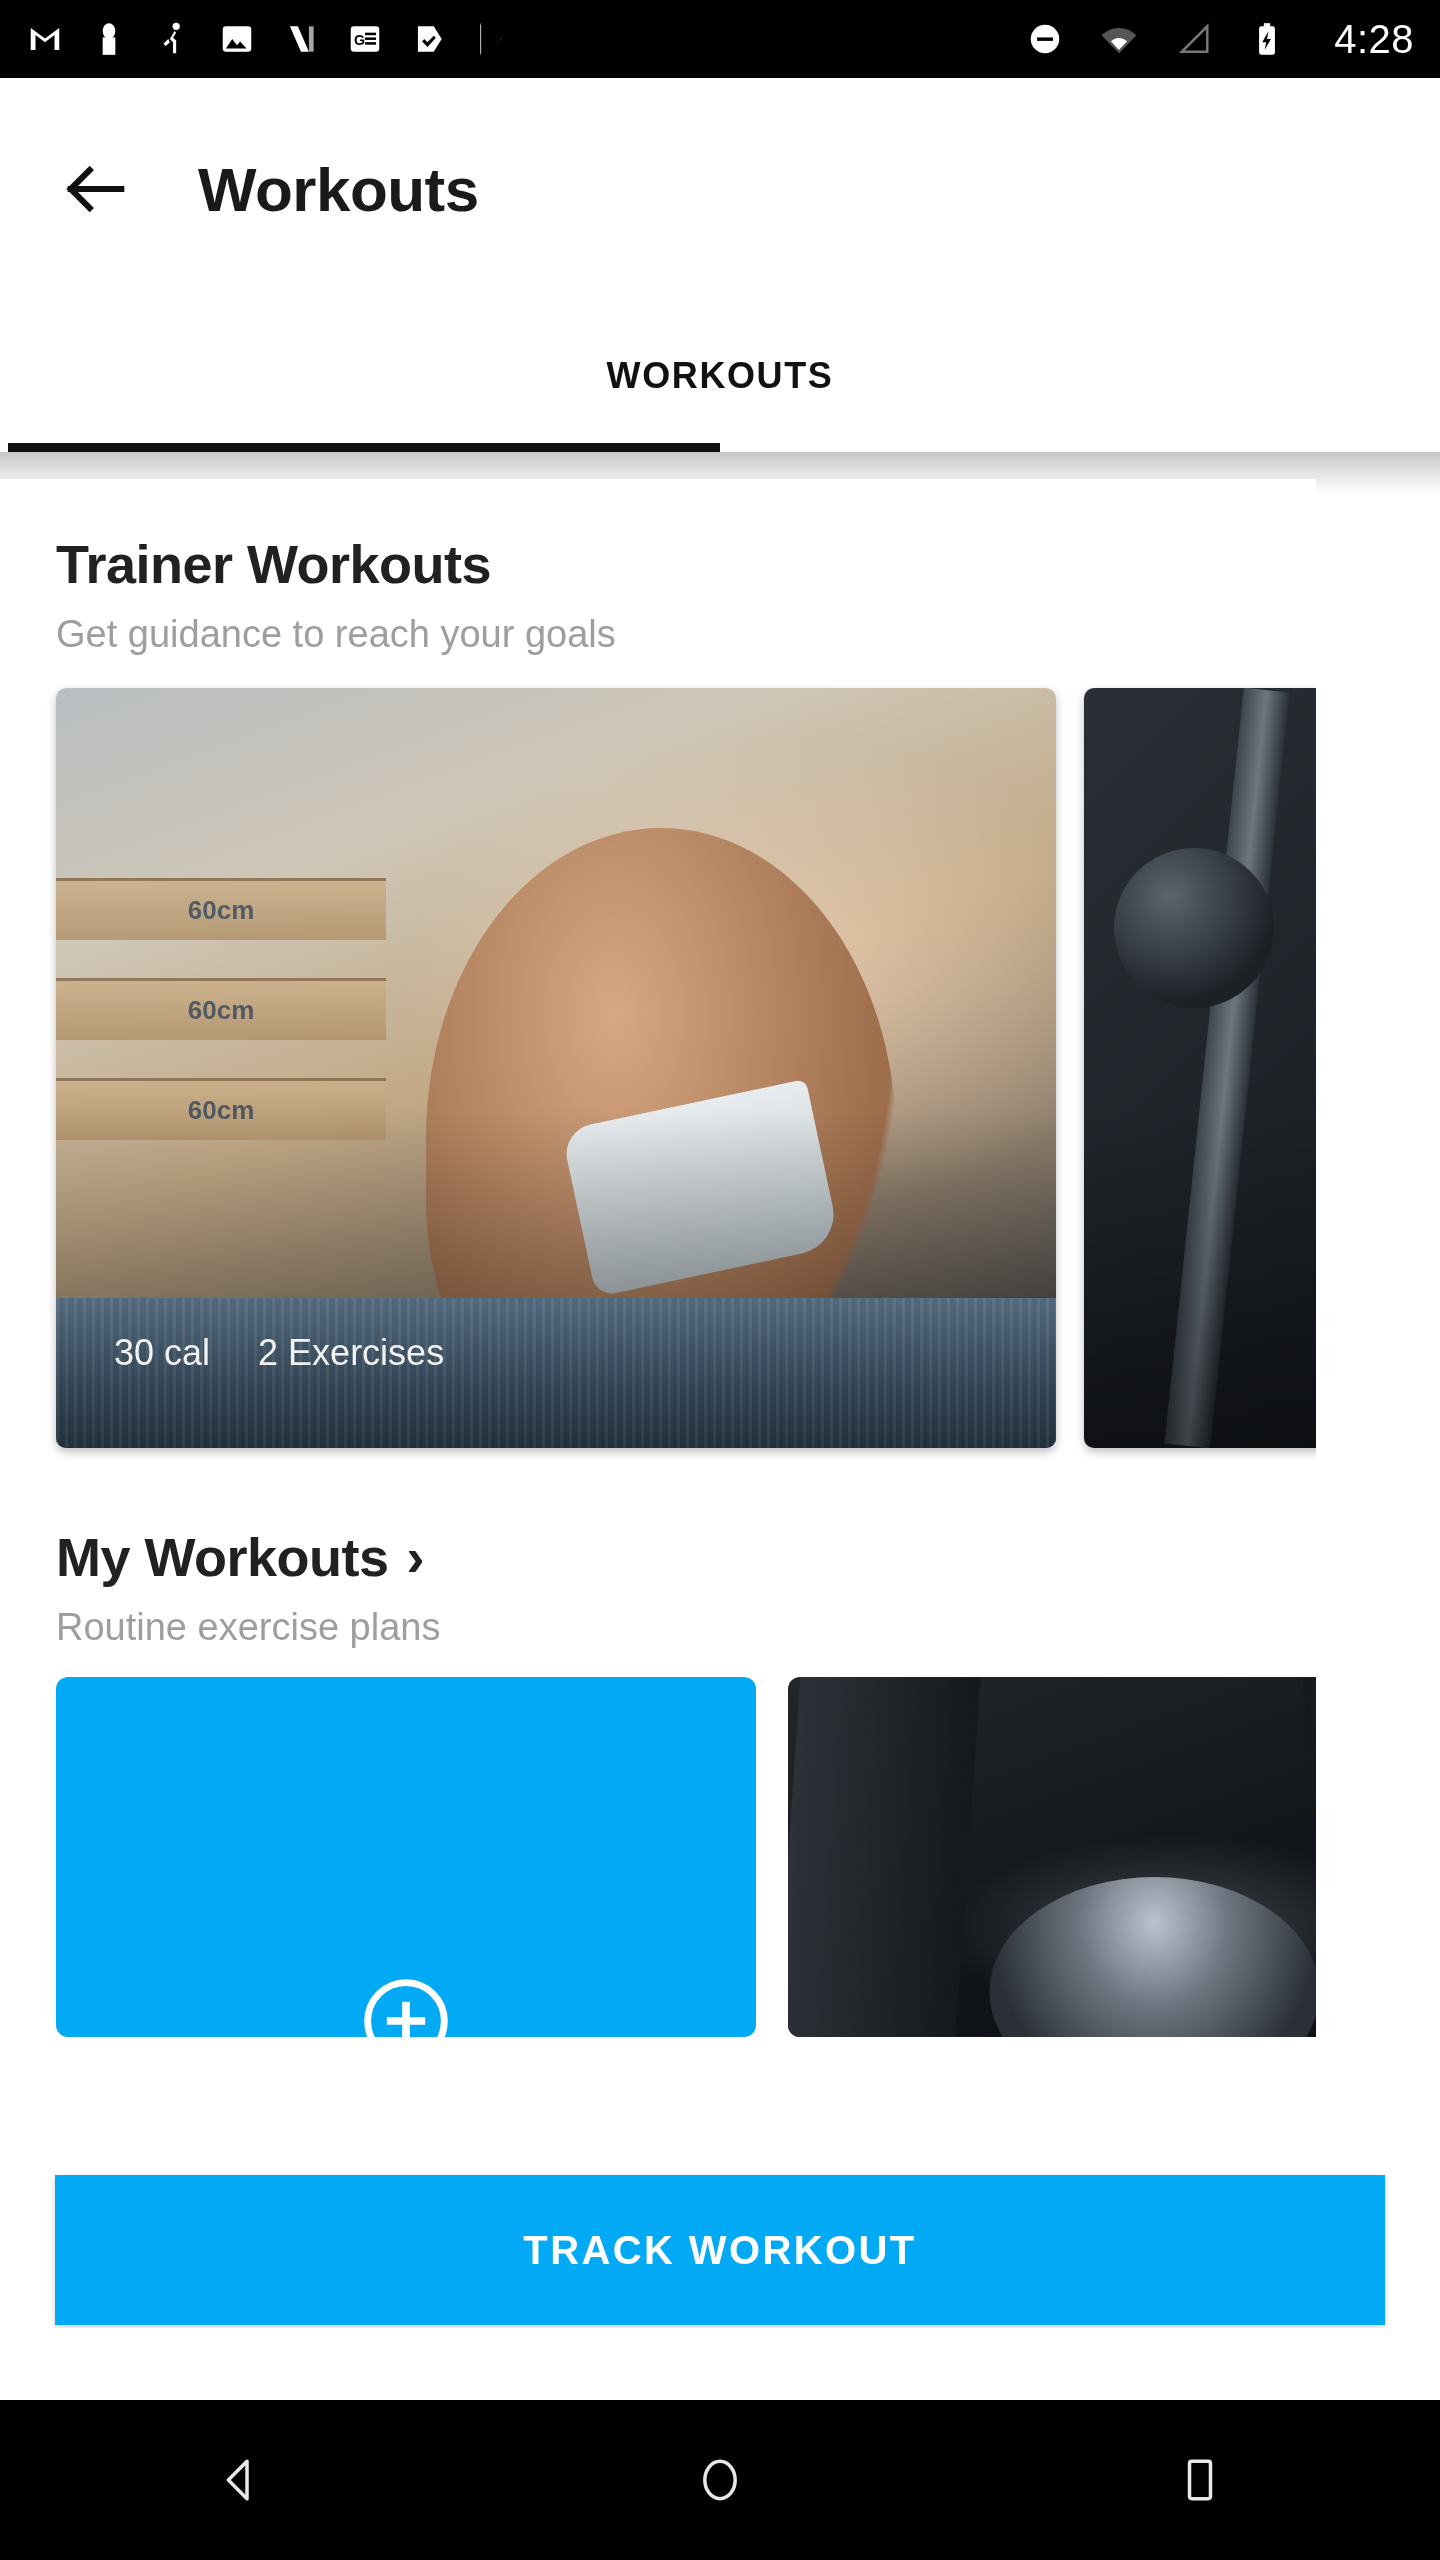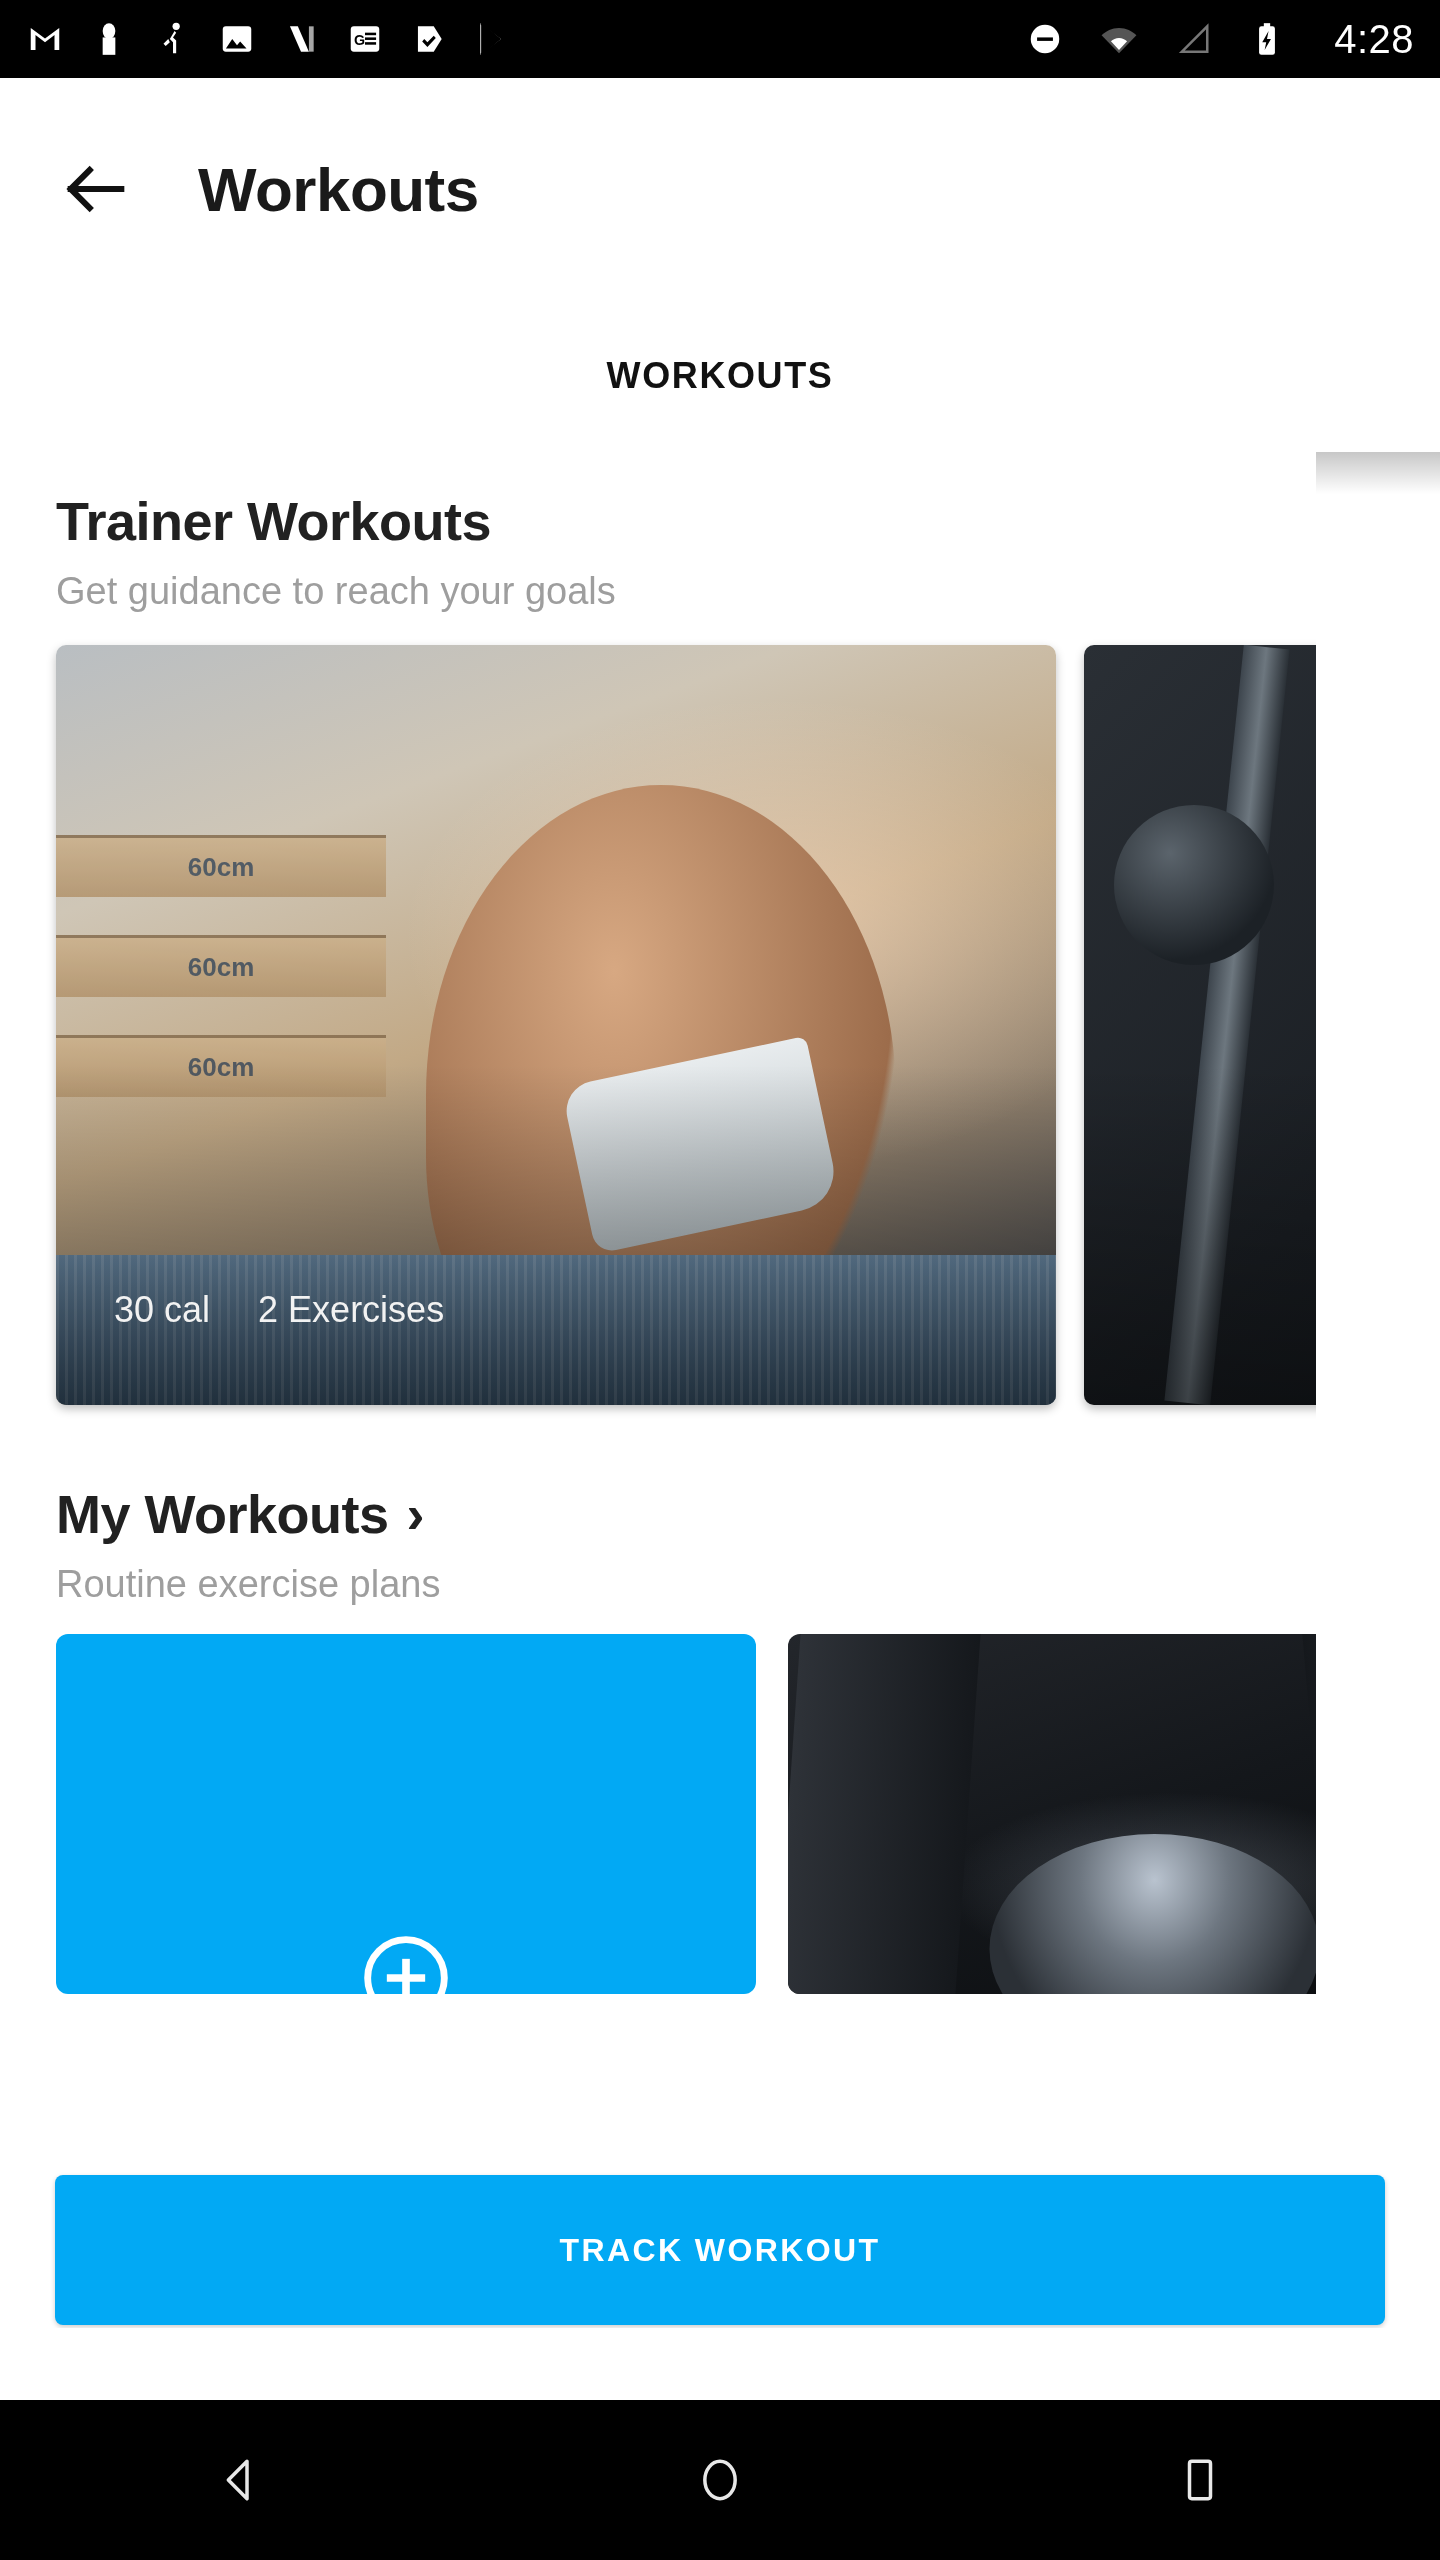--- a/index.html
+++ b/index.html
@@ -66,21 +66,21 @@
   }
   .tab-shadow{
     position:absolute; top:452px; left:0;
     width:1440px; height:42px;
     background:linear-gradient(to bottom, rgba(0,0,0,0.22), rgba(0,0,0,0));
     pointer-events:none;
   }
 
   
   .content{
-    position:absolute; top:436px; left:0;
+    position:absolute; top:479px; left:0;
     width:1316px; height:1876px;
     background:#ffffff; overflow:hidden;
   }
 
   .section-head{ padding:0 56px; }
   .section-title-row{ display:flex; align-items:center; gap:18px; }
   .section-title{
     font-size:54px; font-weight:700; color:#212121;
     letter-spacing:-0.5px;
   }
@@ -215,22 +215,22 @@
 
   
   .track-wrap{
     position:absolute; left:0; top:2170px;
     width:1440px; height:160px;
     display:flex; align-items:center; justify-content:center;
     background:#ffffff;
   }
   .track-btn{
     width:1330px; height:150px;
-    background:#02A9F4; border:none; border-radius:8px;
-    color:#ffffff; font-size:32px; font-weight:600;
+    background:#02A9F4; border:none; border-radius:0;
+    color:#ffffff; font-size:40px; font-weight:600;
     letter-spacing:2.4px; cursor:pointer;
     font-family:"Liberation Sans", sans-serif;
     box-shadow:0 2px 5px rgba(0,0,0,0.2);
   }
   .white-strip{
     position:absolute; left:0; top:2328px;
     width:1440px; height:72px; background:#ffffff;
   }
 
   

